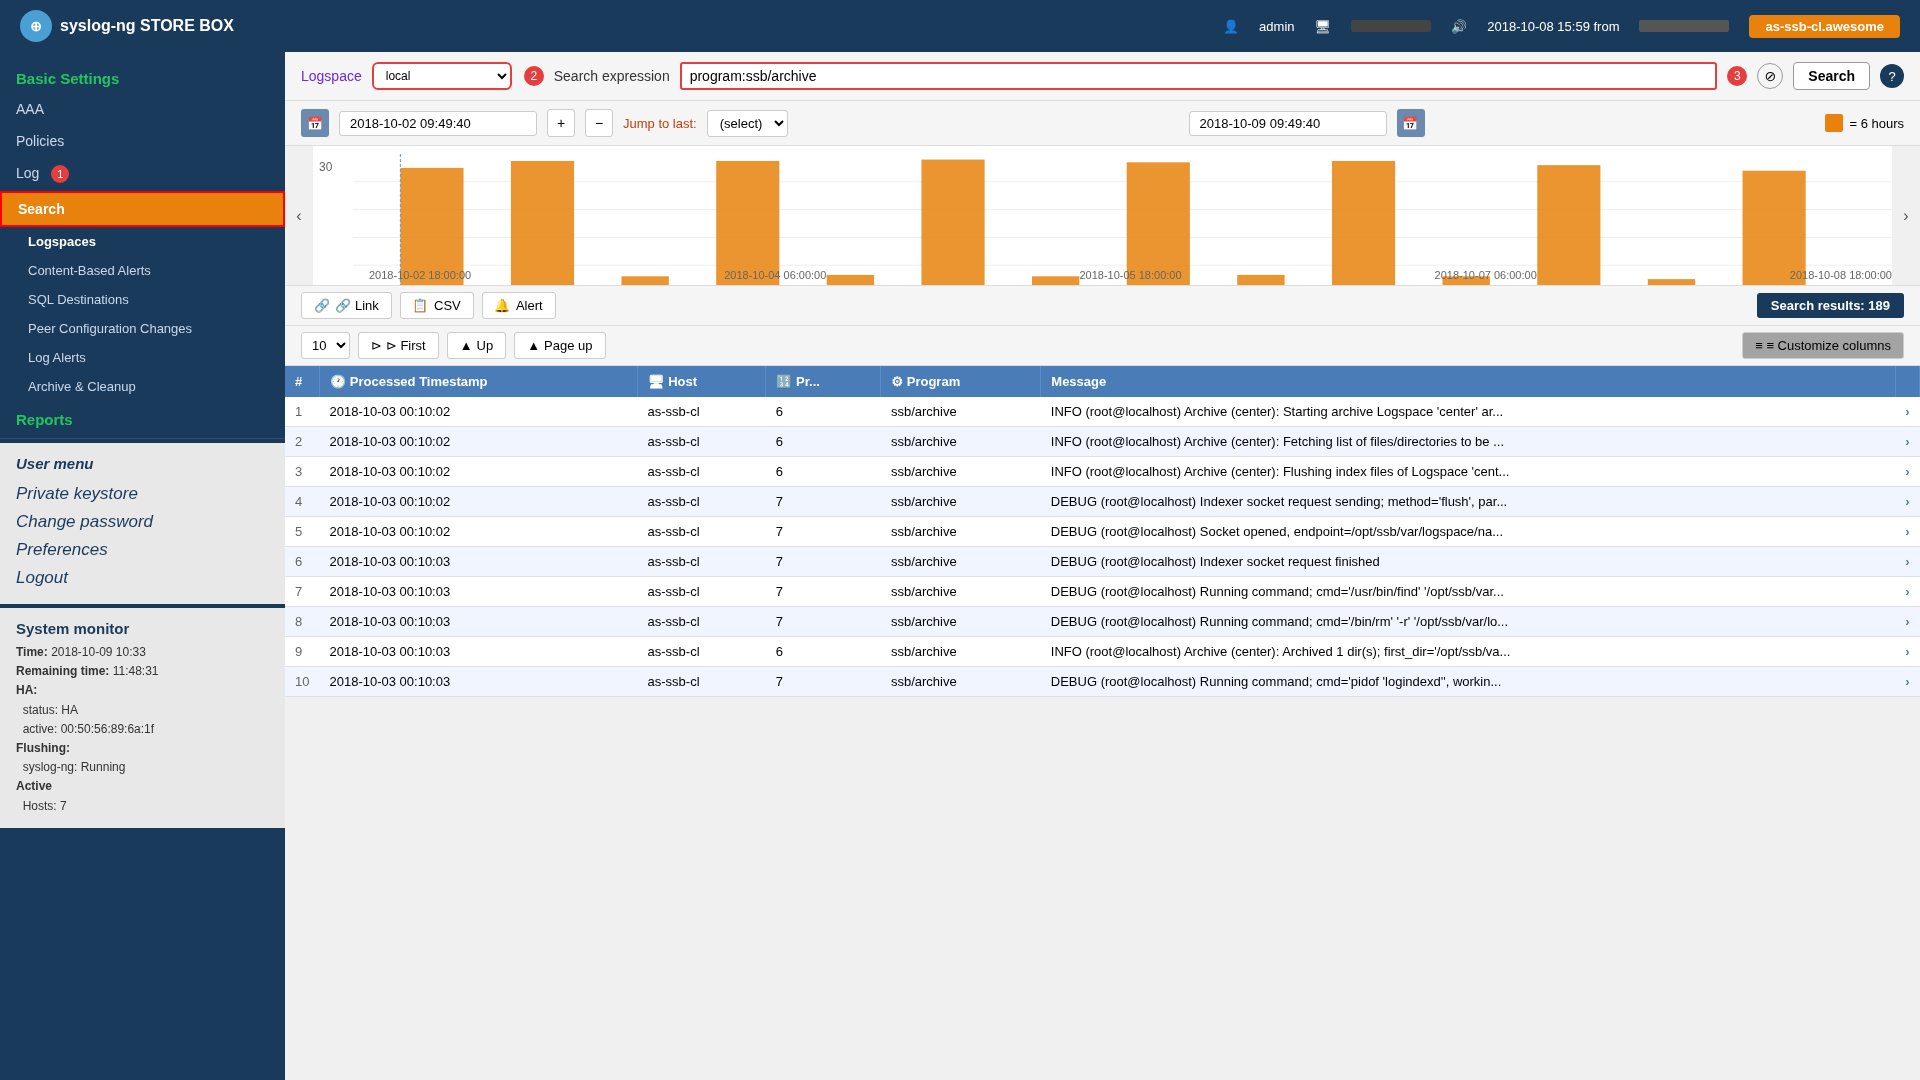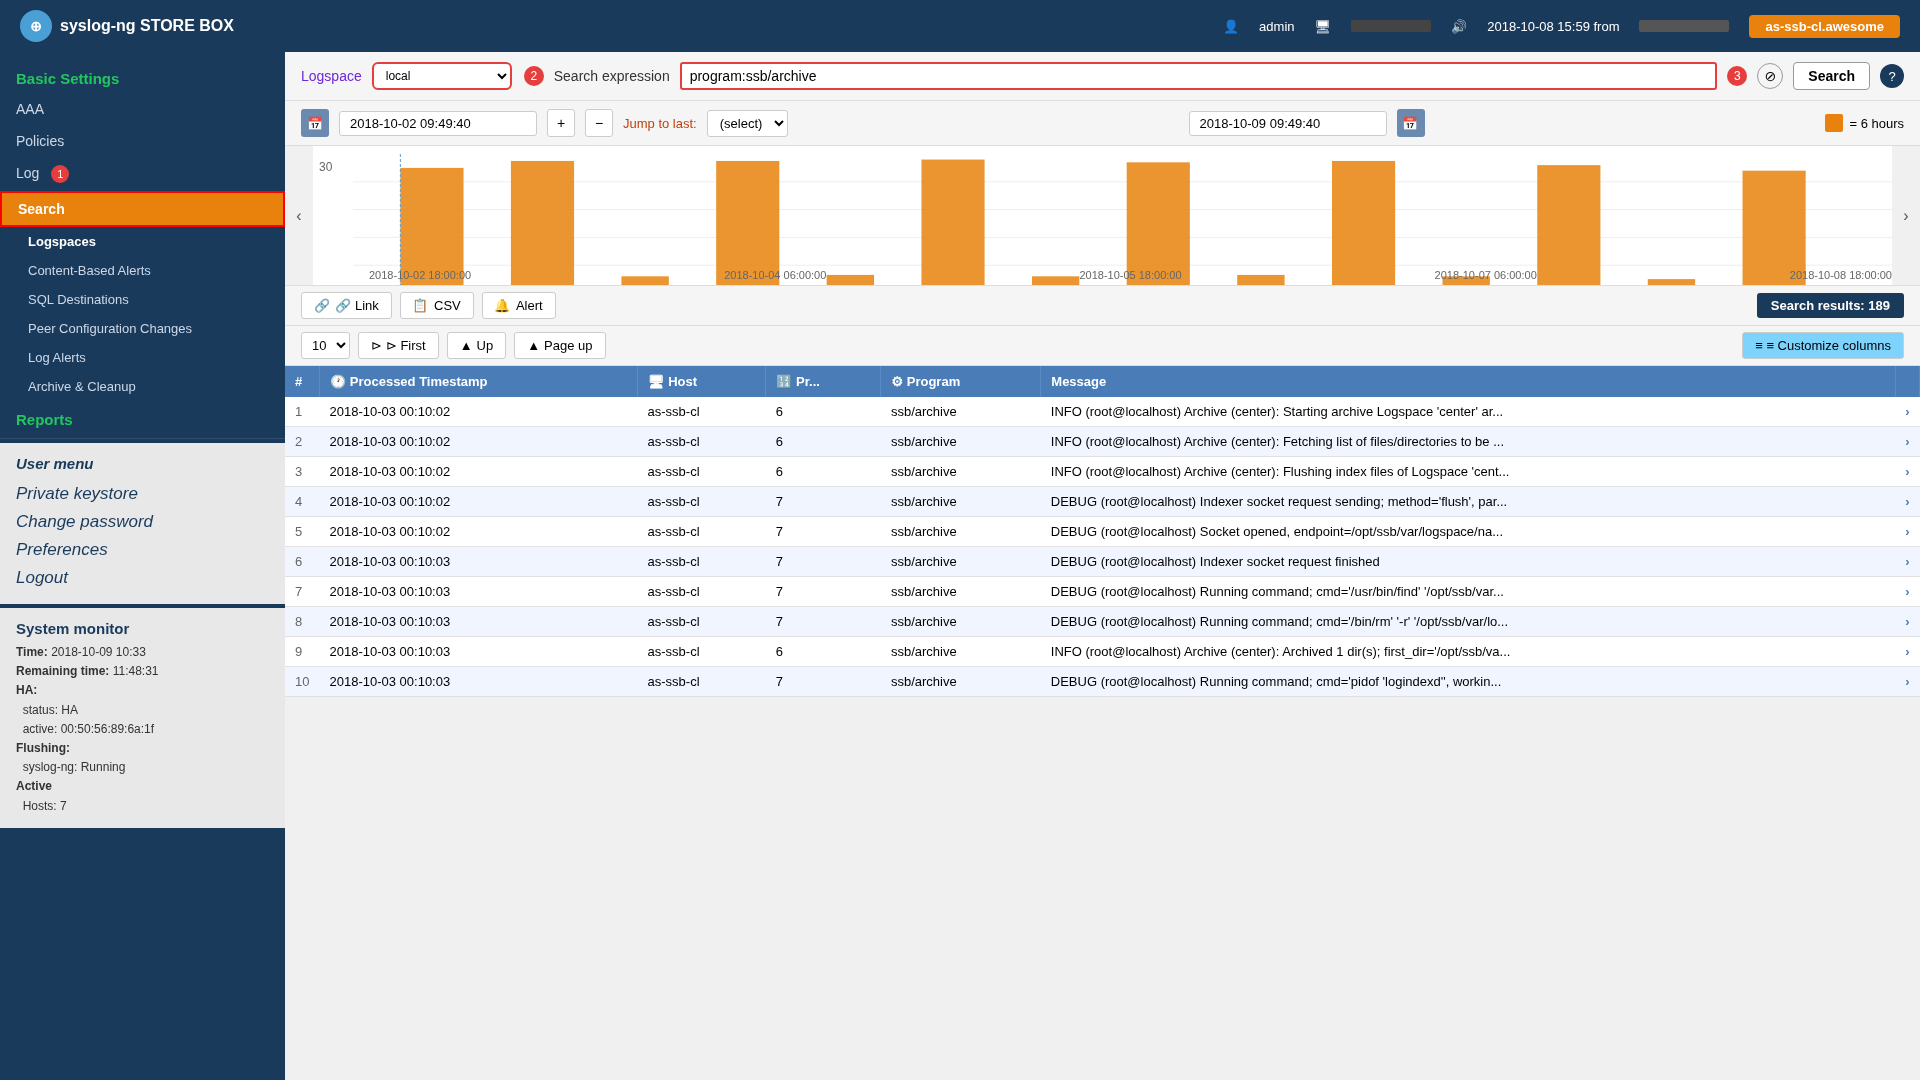--- a/index.html
+++ b/index.html
@@ -380,21 +380,21 @@
       border-radius: 3px;
       padding: 5px 12px;
       cursor: pointer;
       font-size: 13px;
       display: flex;
       align-items: center;
       gap: 4px;
     }
     .customize-btn {
       margin-left: auto;
-      background: #7dd3fc;
+      background: #a3a3a3;
       border: 1px solid #ccc;
       border-radius: 3px;
       padding: 5px 12px;
       cursor: pointer;
       font-size: 13px;
     }
 
     
     .log-table {
       width: 100%;

